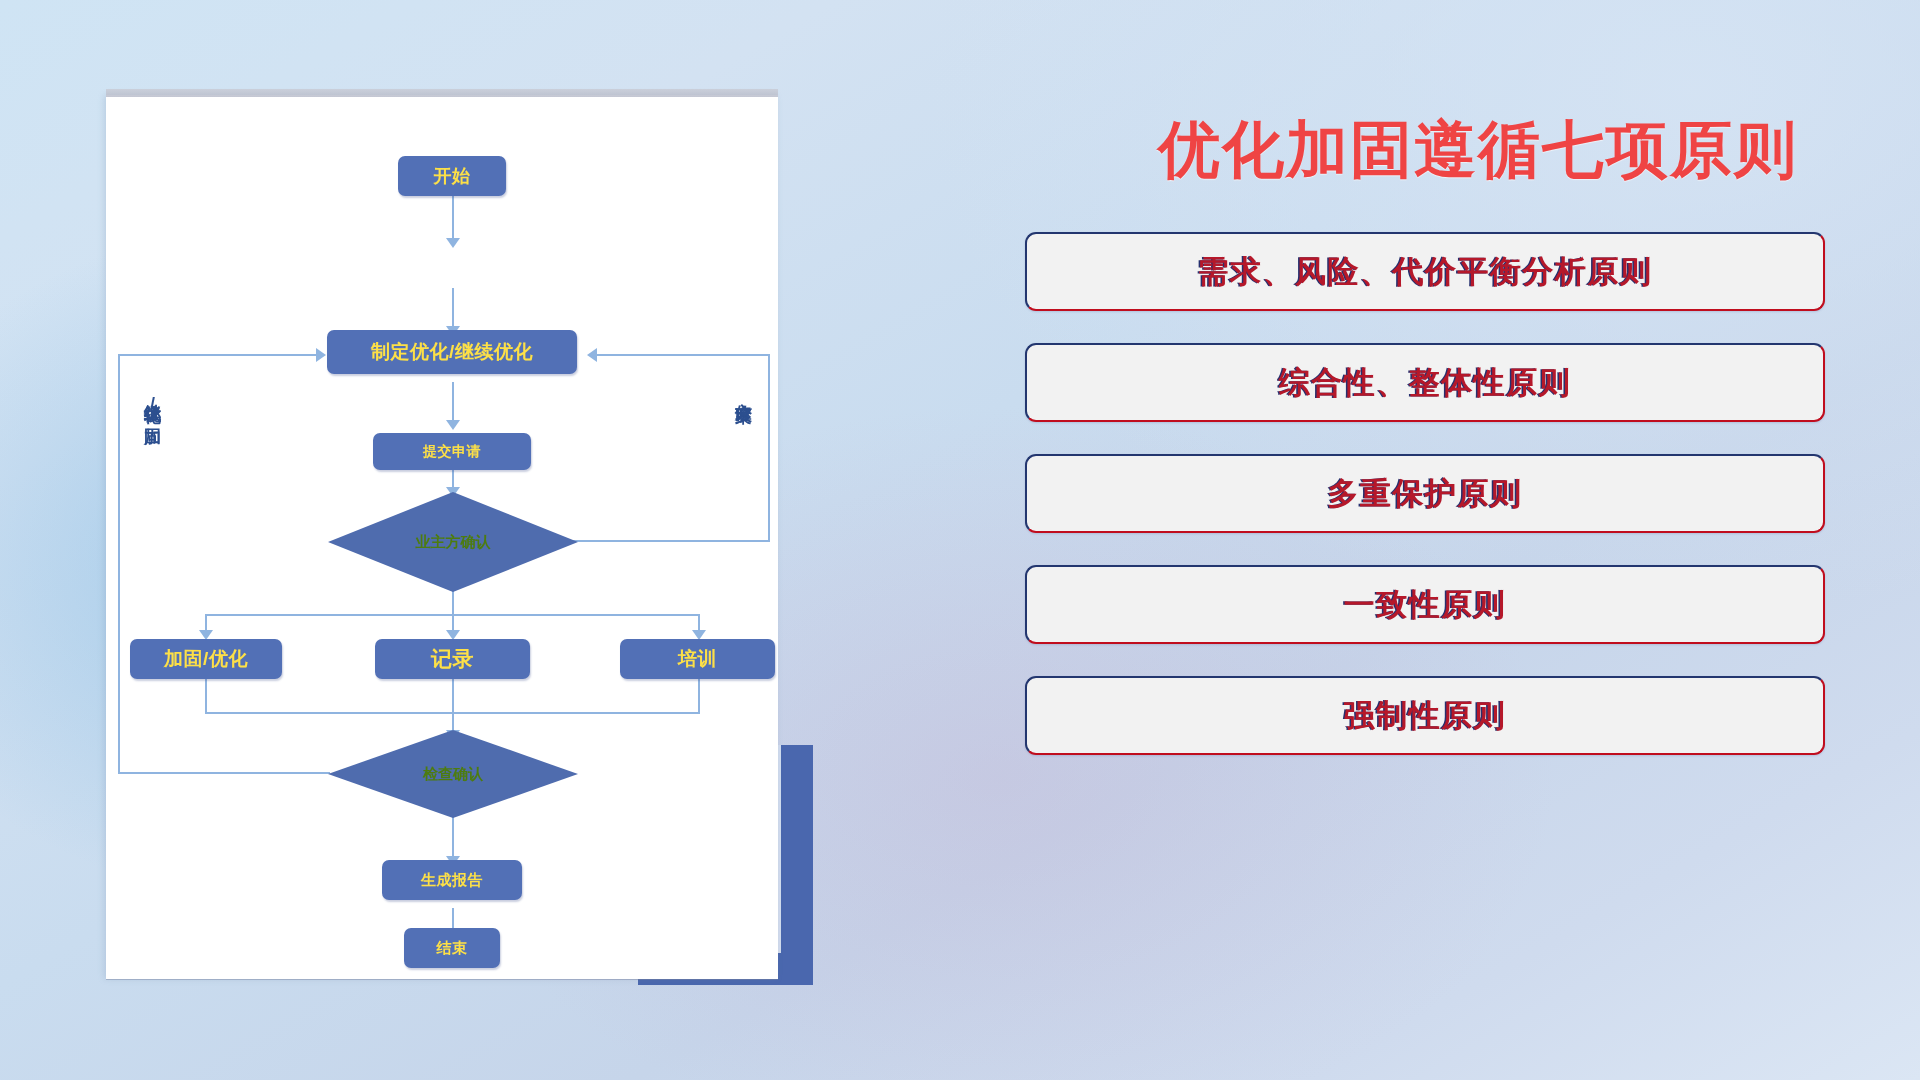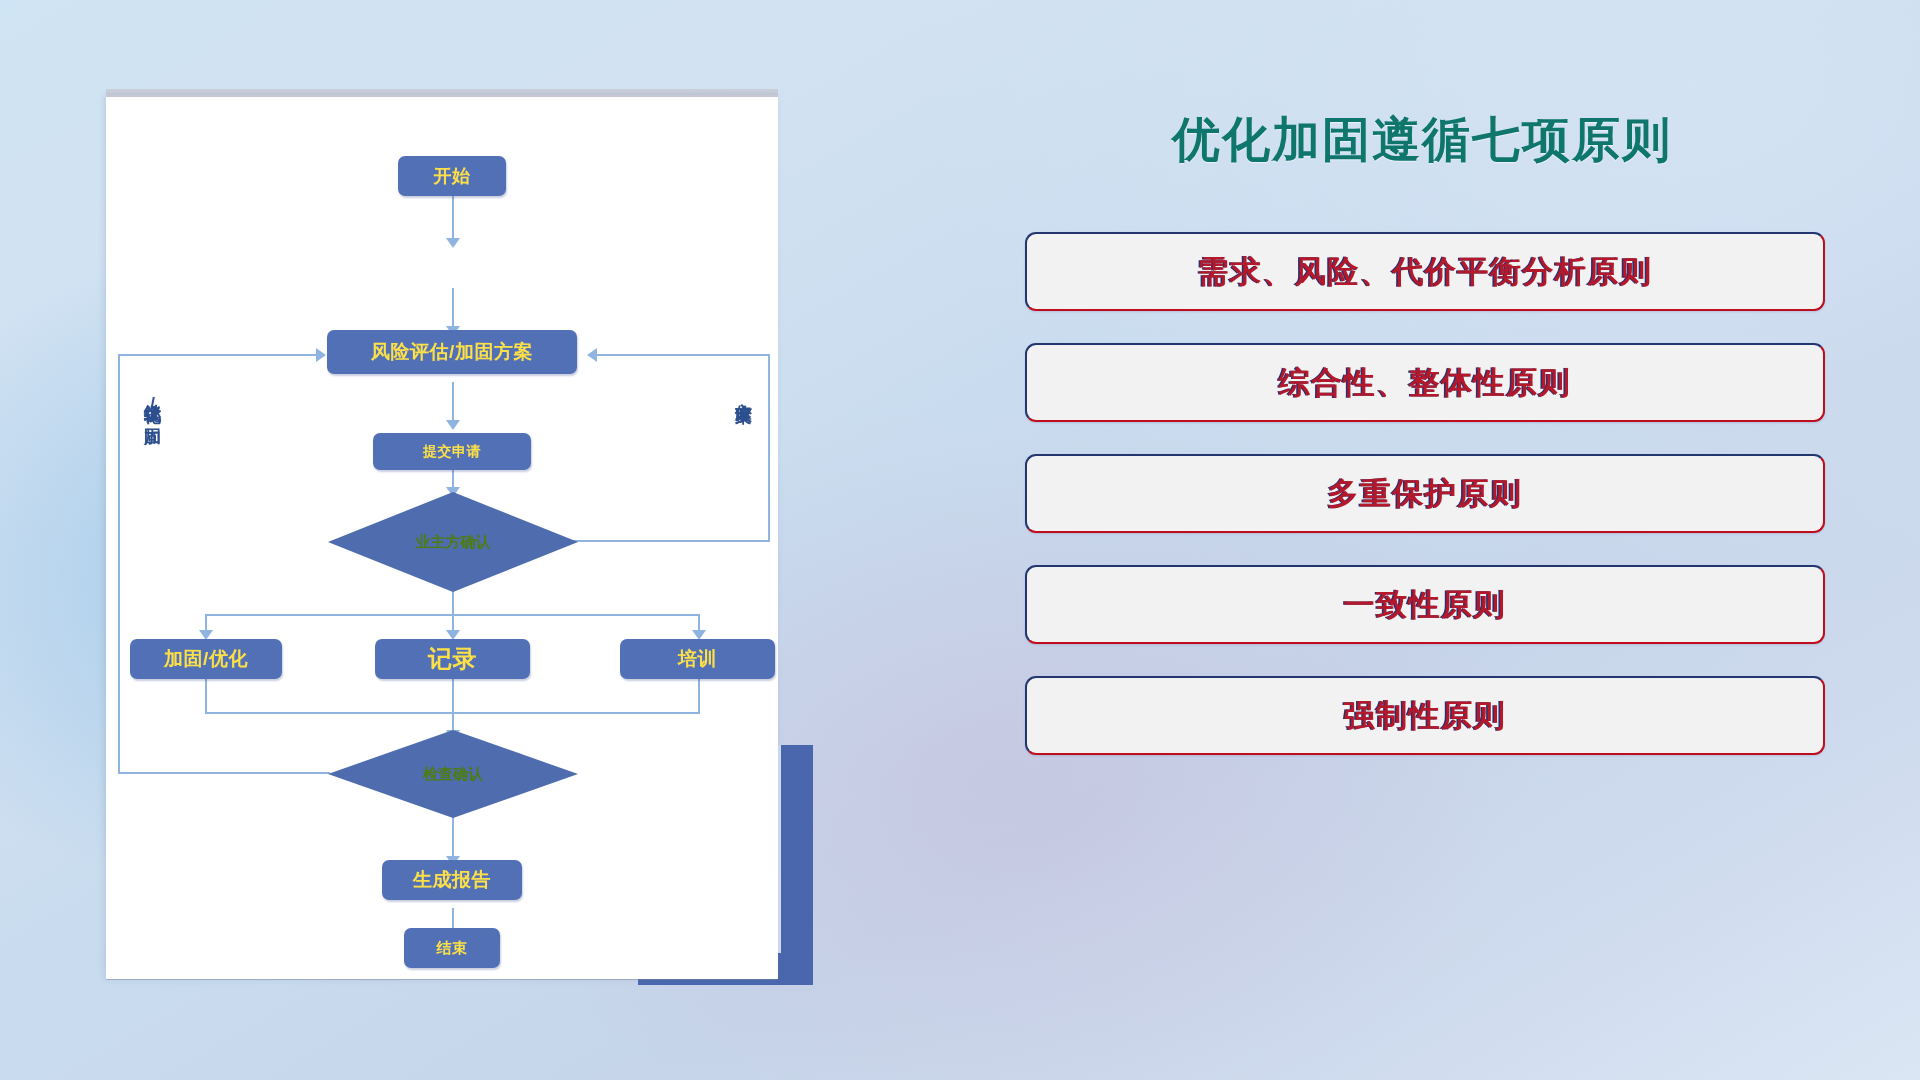--- a/index.html
+++ b/index.html
@@ -108,23 +108,23 @@
   .arr-left {
     position: absolute; width: 0; height: 0;
     border-top: 7px solid transparent; border-bottom: 7px solid transparent;
     border-right: 10px solid #8fb4e0; z-index: 5;
   }
 
   
   #right-panel { position: absolute; left: 980px; top: 0; width: 940px; height: 1080px; }
 
   #panel-title {
-    position: absolute; left: 192px; top: 108px;
-    font-size: 48px; font-weight: bold;
-    color: #0f766e;
+    position: absolute; left: 178px; top: 108px;
+    font-size: 62px; font-weight: bold;
+    color: #ef4444;
     letter-spacing: 2px;
     white-space: nowrap;
     text-shadow: 0 1px 1px rgba(255,255,255,0.6);
   }
 
   .pill-list { position: absolute; left: 45px; top: 232px; width: 800px; }
   .pill {
     position: relative;
     height: 79px;
     margin-bottom: 32px;
@@ -200,41 +200,41 @@
 
   <div class="v-line" style="left:452px; top:814px; height:44px;"></div>
   <div class="arr-down" style="left:446px; top:856px;"></div>
 
   <div class="v-line" style="left:452px; top:908px; height:28px;"></div>
   <div class="arr-down" style="left:446px; top:934px;"></div>
 
   <div class="fbox" style="left:398px; top:156px; width:108px; height:40px; font-size:18px;">开始</div>
 
 
-  <div class="fbox" style="left:327px; top:330px; width:250px; height:44px; font-size:19px;">风险评估/加固方案</div>
+  <div class="fbox" style="left:327px; top:330px; width:250px; height:44px; font-size:19px;">制定优化/继续优化</div>
 
   <div class="fbox" style="left:373px; top:433px; width:158px; height:37px; font-size:14px;">提交申请</div>
 
   <div class="fdiamond-wrap" style="left:328px; top:492px; width:250px; height:100px;">
     <div class="fdiamond-shape"></div>
     <div class="fdiamond-text">业主方确认</div>
   </div>
 
   <div class="fbox" style="left:130px; top:639px; width:152px; height:40px; font-size:19px;">加固/优化</div>
 
-  <div class="fbox" style="left:375px; top:639px; width:155px; height:40px; font-size:24px;">记录</div>
+  <div class="fbox" style="left:375px; top:639px; width:155px; height:40px; font-size:21px;">记录</div>
 
   <div class="fbox" style="left:620px; top:639px; width:155px; height:40px; font-size:19px;">培训</div>
 
   <div class="fdiamond-wrap" style="left:328px; top:730px; width:250px; height:88px;">
     <div class="fdiamond-shape"></div>
     <div class="fdiamond-text">检查确认</div>
   </div>
 
-  <div class="fbox" style="left:382px; top:860px; width:140px; height:40px; font-size:19px;">生成报告</div>
+  <div class="fbox" style="left:382px; top:860px; width:140px; height:40px; font-size:15px;">生成报告</div>
 
   <div class="fbox" style="left:404px; top:928px; width:96px; height:40px; font-size:15px;">结束</div>
 </div>
 
 <div id="right-panel">
 
   <div id="panel-title">优化加固遵循七项原则</div>
 
   <div class="pill-list">
 

